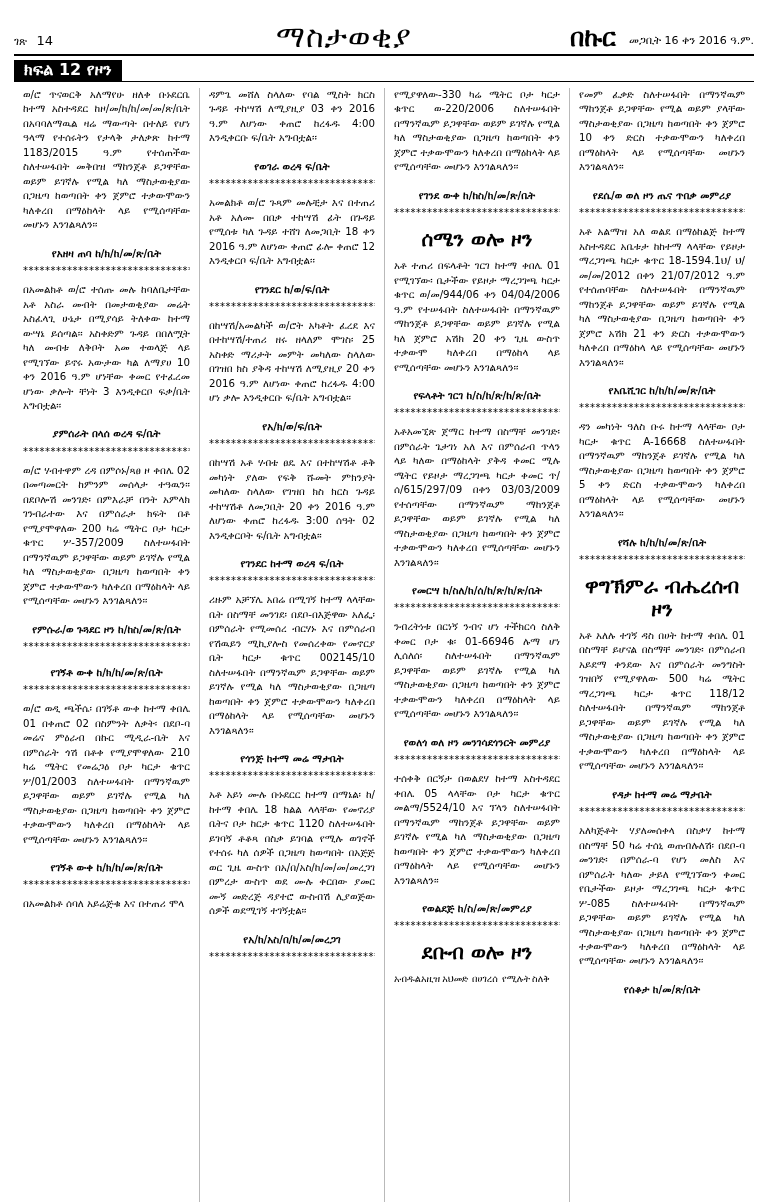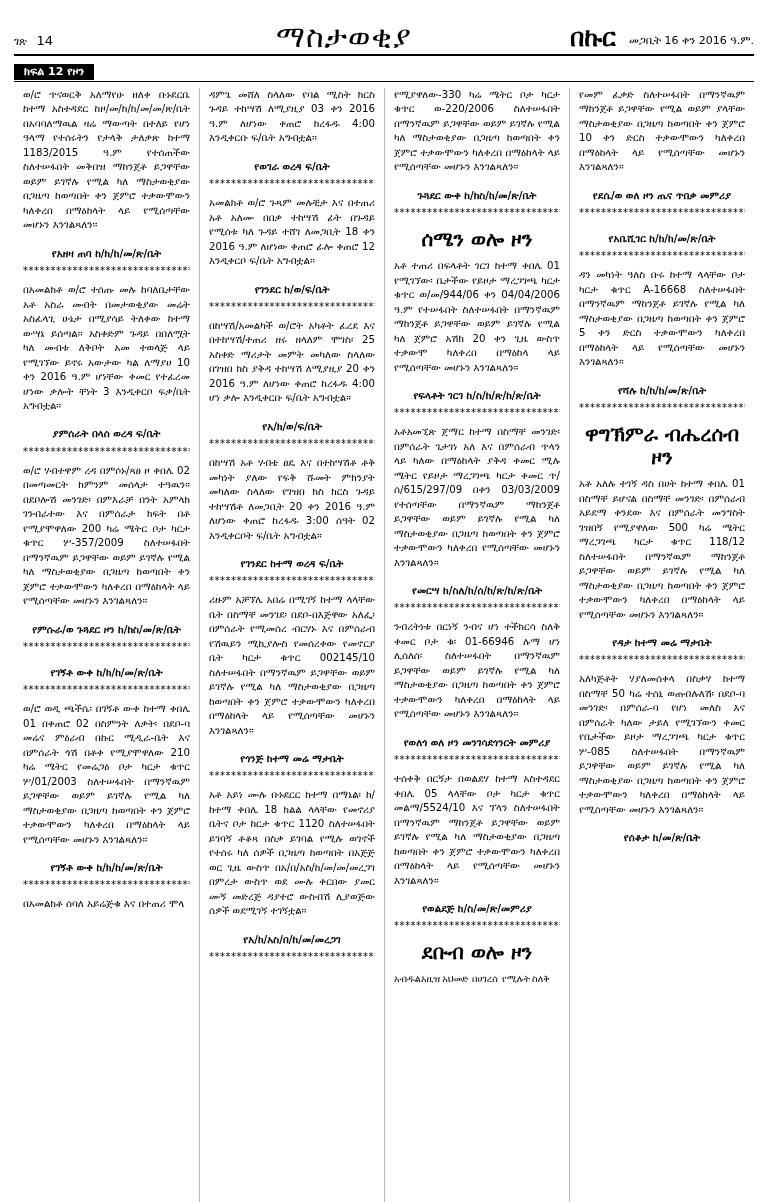--- a/index.html
+++ b/index.html
@@ -77,21 +77,21 @@
 
   
   .section-bar {
     margin-top: 4px;
     height: 18px;
   }
   .section-tag {
     display: inline-block;
     background: #000;
     color: #fff;
-    font-size: 11px;
+    font-size: 16px;
     font-weight: bold;
     padding: 2px 10px 3px 10px;
     line-height: 1;
   }
   .rule-top {
     border-top: 1px solid #000;
     margin-top: 3px;
   }
 
   
@@ -206,21 +206,21 @@
         <div class="stars">*********************************************</div>
         <p class="body">ሪዙም አቻኘሌ አበሬ በሚገኝ ከተማ ላላቸው ቤት በስማቸ መንገደ፡ በደቦ-በእጅዋው አለፌ፡ በምሰራት የሚመሰረ ብርሃኑ እና በምሰራብ የሽዉይን ሚኪያሎስ የመሰረቀው የመኖርያ ቤት ካርታ ቁጥር 002145/10 ስለተሠፋበት በማንኛዉም ይጋዋቸው ወይም ይገኛሉ የሚል ካለ ማስታወቂያው በጋዜጣ ከወጣበት ቀን ጀምሮ ተቃውሞውን ካለቀረበ በማዕከላት ላይ የሚሰጣቸው መሆኑን እንገልጻለን፡፡</p>
         <p class="sig">የጎንጅ ከተማ መሬ ማታቤት</p>
         <div class="stars">*********************************************</div>
         <p class="body">አቶ አይነ ሙሉ ቡኑደርር ከተማ በማኔል፡ ከ/ከተማ ቀበሌ 18 ክልል ላላቸው የመኖሪያ ቤትና ቦታ ከርታ ቁጥር 1120 ስለተሠፋበት ይገባኝ ቶቆጻ በስቃ ይገባል የሚሉ ወገኖች የተሰሩ ካለ ሰዎች በጋዜጣ ከወጣበት በአጅጅ ወር ጊዜ ውስጥ በአ/በ/አስ/ከ/መ/መ/መረጋገ በምረታ ውስጥ ወደ ሙሉ ቀርበው ያመር ሙኝ መድረጅ ዳያተሮ ውስብሽ ሊያወጅው ሰዎች ወደሚገኝ ተገኝቷል፡፡</p>
         <p class="sig">የአ/ከ/አስ/በ/ከ/መ/መረጋገ</p>
         <div class="stars">*********************************************</div>
       </div>
       <div class="col">
         <p class="body">የሚያዋለው-330 ካሬ ሜትር ቦታ ካርታ ቁጥር ወ-220/2006 ስለተሠፋበት በማንኛዉም ይጋዋቸው ወይም ይገኛሉ የሚል ካለ ማስታወቂያው በጋዜጣ ከወጣበት ቀን ጀምሮ ተቃውሞውን ካለቀረበ በማዕከላት ላይ የሚሰጣቸው መሆኑን እንገልጻለን፡፡</p>
-        <p class="sig">ጉጓደር ውቀ ከ/ከስ/ከ/መ/ጽ/ቤት</p>
+        <p class="sig">የገንደ ውቀ ከ/ከስ/ከ/መ/ጽ/ቤት</p>
         <div class="stars">*********************************************</div>
         <h2 class="subhead">ሰሜን ወሎ ዞን</h2>
         <p class="body">አቶ ተጠሪ በፍላቶት ገርገ ከተማ ቀበሌ 01 የሚገኘው፡ ቤታችው የይዞታ ማረጋገጫ ካርታ ቁጥር ወ/መ/944/06 ቀን 04/04/2006 ዓ.ም የተሠፋበት ስለተሠፋበት በማንኛዉም ማከንጀቶ ይጋዋቸው ወይም ይገኛሉ የሚል ካለ ጀምሮ አሽክ 20 ቀን ጊዜ ውስጥ ተቃውሞ ካለቀረበ በማዕከላ ላይ የሚሰጣቸው መሆኑን እንገልጻለን፡፡</p>
         <p class="sig">የፍላቶት ገርገ ከ/ስ/ከ/ጽ/ከ/ጽ/ቤት</p>
         <div class="stars">*********************************************</div>
         <p class="body">አቶአመኚጽ ጀማር ከተማ በስማቸ መንገድ፡ በምሰራት ጌታገነ አለ እና በምሰራብ ጥላን ላይ ካለው በማዕከላት ያቅዳ ቀመር ሚሉ ሜትር የይዞታ ማረጋገጫ ካርታ ቀመር ጥ/ሰ/615/297/09 በቀን 03/03/2009 የተሰጣቸው በማንኛዉም ማከንጀቶ ይጋዋቸው ወይም ይገኛሉ የሚል ካለ ማስታወቂያው በጋዜጣ ከወጣበት ቀን ጀምሮ ተቃውሞውን ካለቀረበ የሚሰጣቸው መሆኑን እንገልጻለን፡፡</p>
         <p class="sig">የመርሣ ከ/ስለ/ከ/ሰ/ከ/ጽ/ከ/ጽ/ቤት</p>
         <div class="stars">*********************************************</div>
         <p class="body">ንብረትነቱ በርነኝ ንብና ሆነ ተችክርሳ ስለቅ ቀመር ቦታ ቁ፡ 01-66946 ሉማ ሆነ ሊሰለሰ፡ ስለተሠፋበት በማንኛዉም ይጋዋቸው ወይም ይገኛሉ የሚል ካለ ማስታወቂያው በጋዜጣ ከወጣበት ቀን ጀምሮ ተቃውሞውን ካለቀረበ በማዕከላት ላይ የሚሰጣቸው መሆኑን እንገልጻለን፡፡</p>
         <p class="sig">የወለጎ ወለ ዞን መንገሳደጎንርት መምሪያ</p>
@@ -234,20 +234,21 @@
           <div>አህመድ</div>
           <div>በሀገረሰ</div>
           <div>የሚሉት</div>
           <div>ስለቅ</div>
         </div>
       </div>
       <div class="col">
         <p class="body">የመም ፈቃድ ስለተሠፋበት በማንኛዉም ማከንጀቶ ይጋዋቸው የሚል ወይም ያላቸው ማስታወቂያው በጋዜጣ ከወጣበት ቀን ጀምሮ 10 ቀን ድርስ ተቃውሞውን ካለቀረበ በማዕከላት ላይ የሚሰጣቸው መሆኑን እንገልጻለን፡፡</p>
         <p class="sig">የደሴ/ወ ወለ ዞን ጤና ጥበቃ መምሪያ</p>
         <div class="stars">*********************************************</div>
+        <p class="body">አቶ አልማዝ አለ ወልደ በማዕከልጅ ከተማ አስተዳደር አቤቱታ ከከተማ ላላቸው የይዞታ ማረጋገጫ ካርታ ቁጥር 18-1594.1ህ/ ህ/መ/መ/2012 በቀን 21/07/2012 ዓ.ም የተሰጠባቸው ስለተሠፋበት በማንኛዉም ማከንጀቶ ይጋዋቸው ወይም ይገኛሉ የሚል ካለ ማስታወቂያው በጋዜጣ ከወጣበት ቀን ጀምሮ አሽክ 21 ቀን ድርስ ተቃውሞውን ካለቀረበ በማዕከላ ላይ የሚሰጣቸው መሆኑን እንገልጻለን፡፡</p>
         <p class="sig">የአቤሺገር ከ/ከ/ከ/መ/ጽ/ቤት</p>
         <div class="stars">*********************************************</div>
         <p class="body">ዳን መካነት ዓለስ ቡሩ ከተማ ላላቸው ቦታ ካርታ ቁጥር A-16668 ስለተሠፋበት በማንኛዉም ማከንጀቶ ይገኛሉ የሚል ካለ ማስታወቂያው በጋዜጣ ከወጣበት ቀን ጀምሮ 5 ቀን ድርስ ተቃውሞውን ካለቀረበ በማዕከላት ላይ የሚሰጣቸው መሆኑን እንገልጻለን፡፡</p>
         <p class="sig">የሻሉ ከ/ከ/ከ/መ/ጽ/ቤት</p>
         <div class="stars">*********************************************</div>
         <h2 class="subhead">ዋግኽምራ ብሔረሰብ ዞን</h2>
         <p class="body">አቶ አለሉ ተገኝ ዳስ በሀት ከተማ ቀበሌ 01 በስማቸ ይሆናል በስማቸ መንገድ፡ በምሰራብ አይደማ ቀንደው እና በምሰራት መንግስት ገዝበኝ የሚያዋለው 500 ካሬ ሜትር ማረጋገጫ ካርታ ቁጥር 118/12 ስለተሠፋበት በማንኛዉም ማከንጀቶ ይጋዋቸው ወይም ይገኛሉ የሚል ካለ ማስታወቂያው በጋዜጣ ከወጣበት ቀን ጀምሮ ተቃውሞውን ካለቀረበ በማዕከላት ላይ የሚሰጣቸው መሆኑን እንገልጻለን፡፡</p>
         <p class="sig">የዳታ ከተማ መሬ ማታቤት</p>
         <div class="stars">*********************************************</div>
         <p class="body">አለካጅቶት ሃያለመሰቀላ በስቃሃ ከተማ በስማቸ 50 ካሬ ተሰኒ ወጠብሉለሽ፡ በደቦ-ባ መንገድ፡ በምሰራ-ባ የሆነ መለስ እና በምሰራት ካለው ታይለ የሚገኘውን ቀመር የቤታችው ይዞታ ማረጋገጫ ካርታ ቁጥር ሦ-085 ስለተሠፋበት በማንኛዉም ይጋዋቸው ወይም ይገኛሉ የሚል ካለ ማስታወቂያው በጋዜጣ ከወጣበት ቀን ጀምሮ ተቃውሞውን ካለቀረበ በማዕከላት ላይ የሚሰጣቸው መሆኑን እንገልጻለን፡፡</p>

